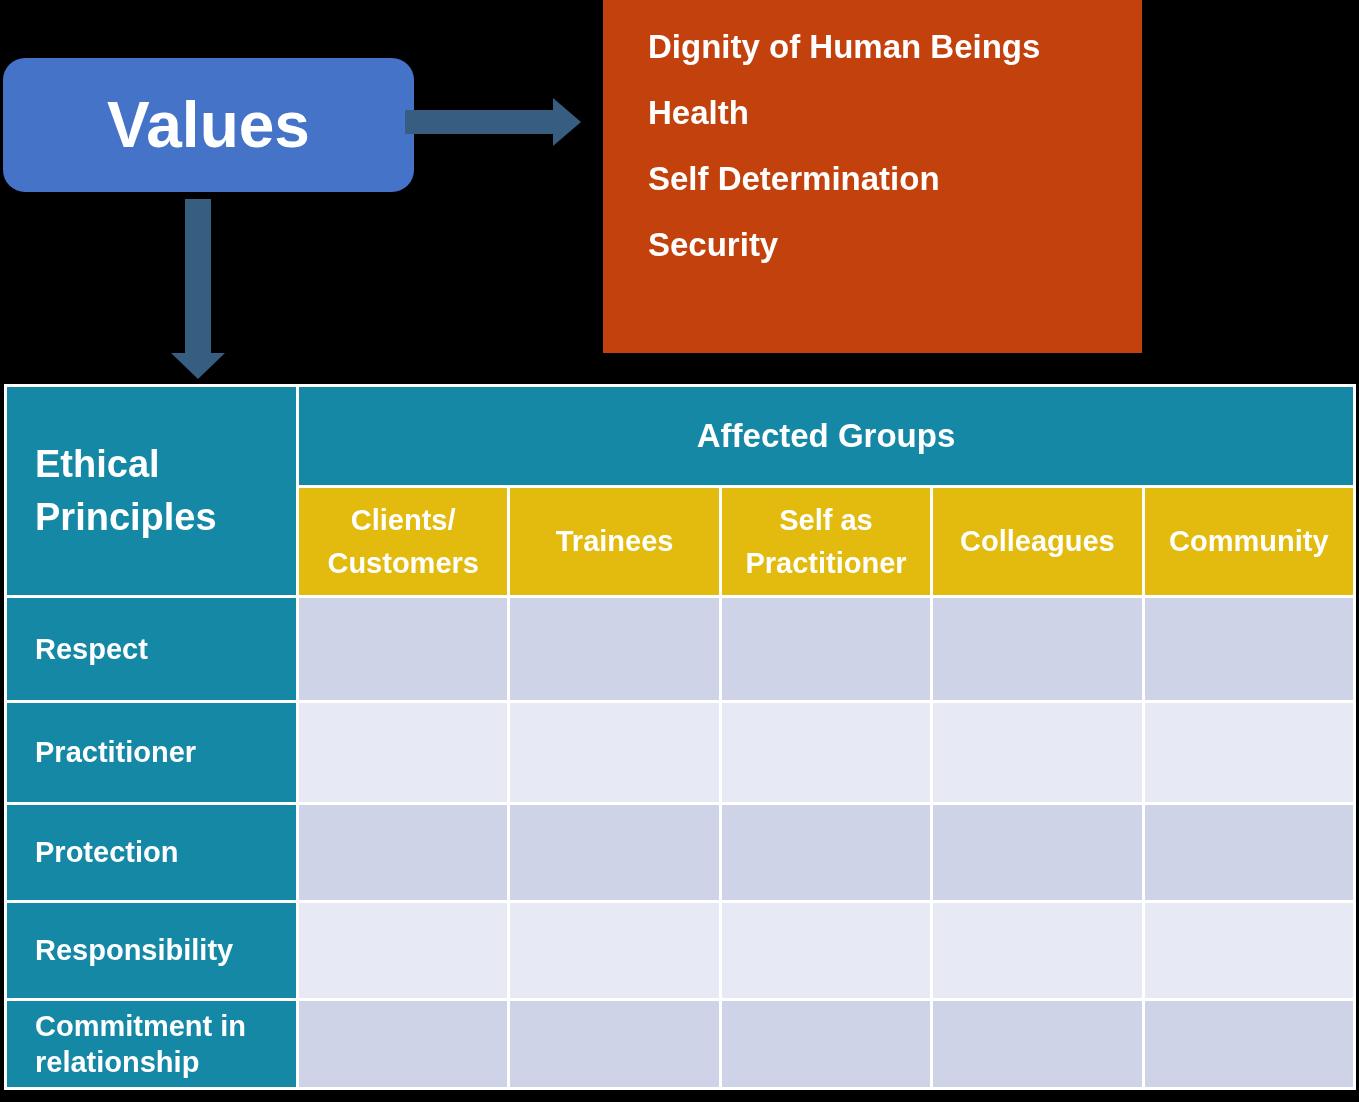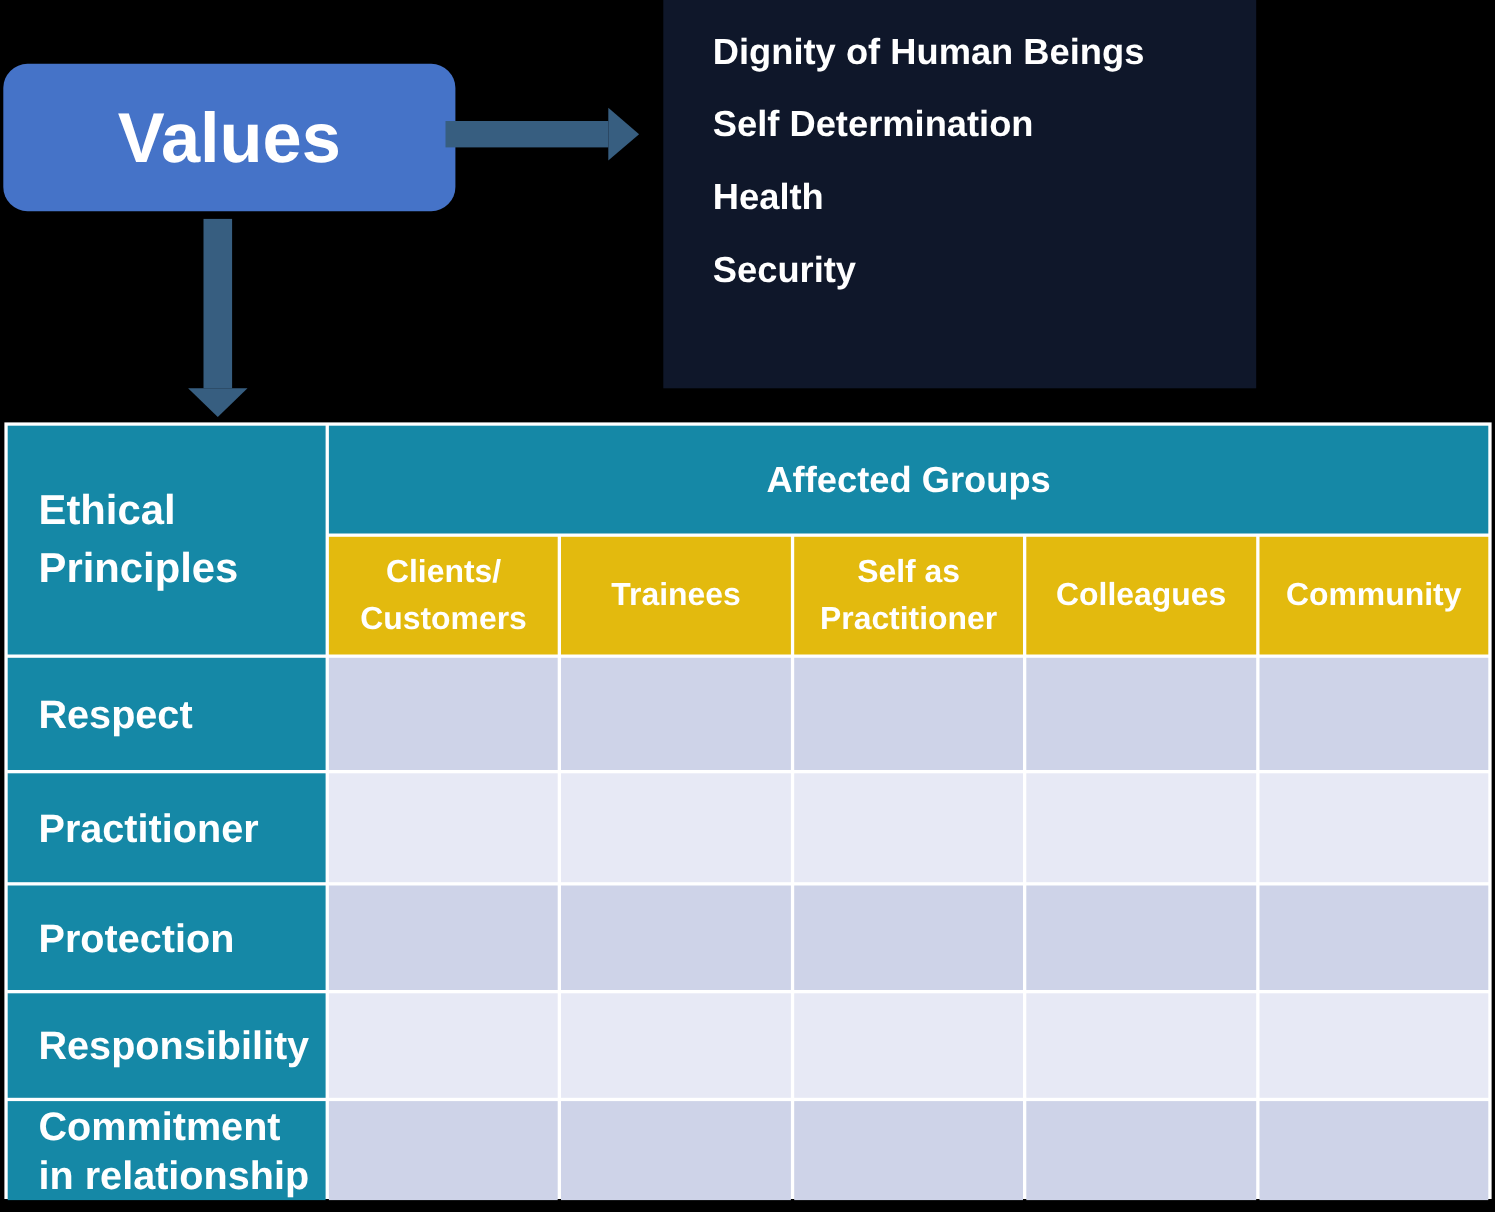--- a/index.html
+++ b/index.html
@@ -55,21 +55,21 @@
     border-left: 27px solid transparent;
     border-right: 27px solid transparent;
     border-top: 26px solid #375E80;
   }
 
   
   .orange-box {
     position: absolute;
     left: 603px; top: 0;
     width: 539px; height: 353px;
-    background: #0f172a;
+    background: #c2410c;
     box-sizing: border-box;
     padding: 14px 10px 14px 45px;
     display: flex;
     flex-direction: column;
   }
   .orange-box .value-item {
     color: #FFFFFF;
     font-size: 33px;
     font-weight: 700;
     line-height: 66px;
@@ -110,21 +110,21 @@
     display: flex; align-items: center; justify-content: center;
     text-align: center;
     font-size: 29px; font-weight: 700;
     line-height: 1.45;
     white-space: pre-line;
   }
   .row-label {
     grid-column: 1;
     display: flex; align-items: center;
     padding-left: 28px; padding-right: 14px;
-    font-size: 36px; font-weight: 700;
+    font-size: 29px; font-weight: 700;
     line-height: 1.25;
   }
   .data-cell-dark  { background: #CED3E8; }
   .data-cell-light { background: #E7E9F5; }
 </style>
 </head>
 <body>
 
 <div class="canvas">
 
@@ -133,22 +133,22 @@
   </div>
 
   <div class="arrow-right-shaft"></div>
   <div class="arrow-right-head"></div>
 
   <div class="arrow-down-shaft"></div>
   <div class="arrow-down-head"></div>
 
   <div class="orange-box">
     <div class="value-item">Dignity of Human Beings</div>
+    <div class="value-item">Health</div>
     <div class="value-item">Self Determination</div>
-    <div class="value-item">Health</div>
     <div class="value-item">Security</div>
   </div>
 
   <div class="eth-table">
 
     <div class="teal corner-cell">Ethical
 Principles</div>
     <div class="teal group-header">Affected Groups</div>
 
     <div class="col-header">Clients/

